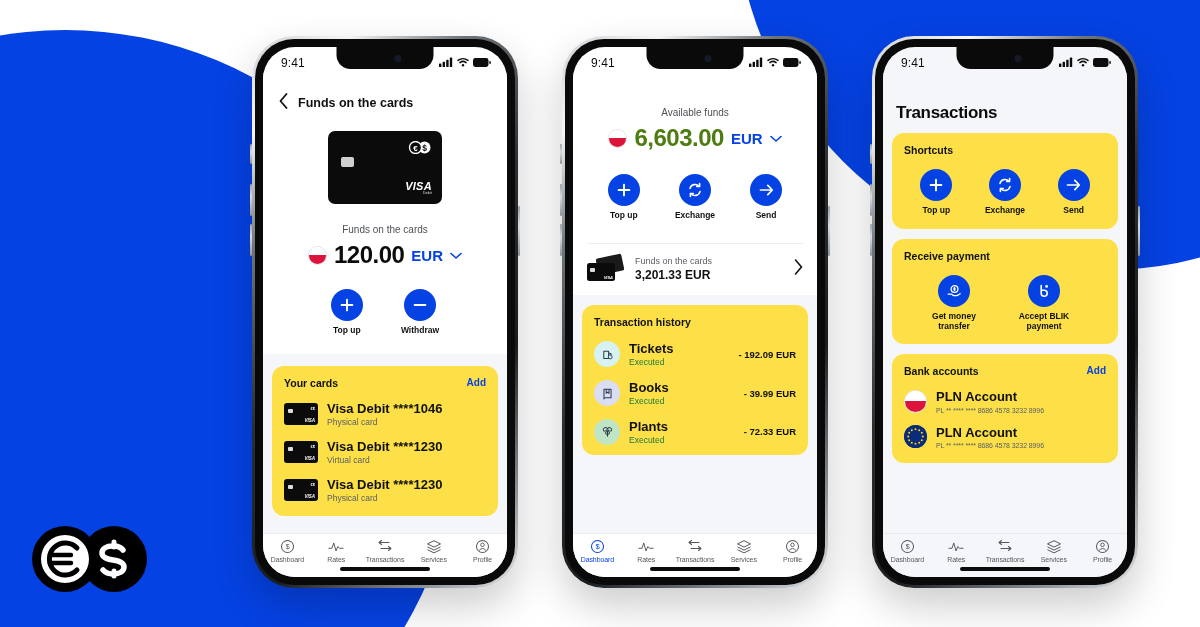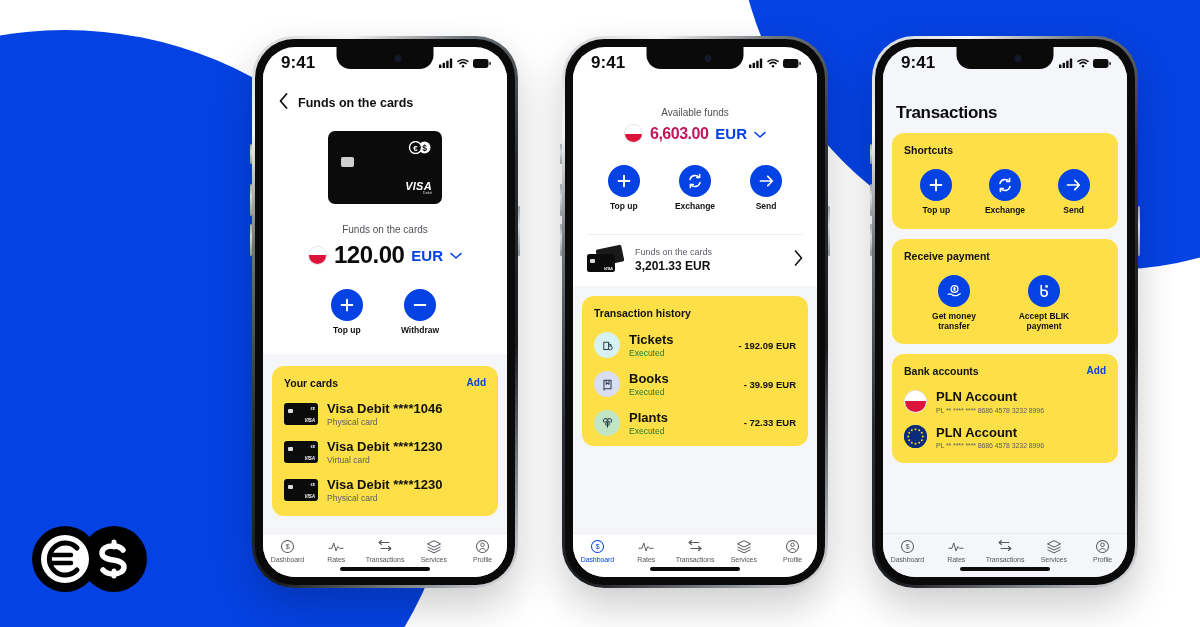--- a/index.html
+++ b/index.html
@@ -74,21 +74,21 @@
   }
   .notch .cam { width: 7px; height: 7px; border-radius: 50%; background: #141a2a; margin-left: 26px; margin-top: 2px; }
   .side-btn { position: absolute; background: linear-gradient(180deg,#9aa0a5,#d9dcdf 40%,#8d9398); border-radius: 2px; }
 
   
   .statusbar {
     position: relative; z-index: 20;
     height: 26px; display: flex; align-items: center;
     justify-content: space-between;
     padding: 6px 16px 0 18px;
-    font-size: 17px; font-weight: bold; color: #0d0d0d;
+    font-size: 12px; font-weight: normal; color: #0d0d0d;
     letter-spacing: .1px;
   }
   .sb-right { display: flex; align-items: center; gap: 4px; }
   .home-indicator {
     position: absolute; left: 50%; bottom: 6px; transform: translateX(-50%);
     width: 90px; height: 4px; border-radius: 3px; background: #0b0b0b; z-index: 25;
   }
 
   
   .app { position: absolute; inset: 0; display: flex; flex-direction: column; }
@@ -396,21 +396,21 @@
             </span>
           </div>
 
           <div class="app-body" style="background:#fff;">
             <div style="text-align:center; margin-top:34px; font-size:10px; color:#4d5156;">Available funds</div>
             <div style="display:flex; align-items:center; justify-content:center; gap:7px; margin-top:6px;">
               <div class="flag-pl" style="width:19px; height:19px;">
                 <div class="top"></div>
                   <div class="bot"></div>
               </div>
-              <span style="font-size:16px; font-weight:bold; color:#be185d; letter-spacing:-.5px;">6,603.00</span>
+              <span style="font-size:24px; font-weight:bold; color:#4d7c0f; letter-spacing:-.5px;">6,603.00</span>
               <span style="font-size:15px; font-weight:bold; color:#0542E3;">EUR</span>
               <span style="cursor:pointer;">
                 <svg width="12" height="8" viewBox="0 0 12 8">
                     <path d="M1 1.5L6 6l5-4.5" stroke="#0542E3" stroke-width="1.6" fill="none" stroke-linecap="round" stroke-linejoin="round"></path>
                   </svg>
               </span>
             </div>
 
             <div style="display:flex; justify-content:center; gap:35px; margin-top:22px;">
               <div class="act">

